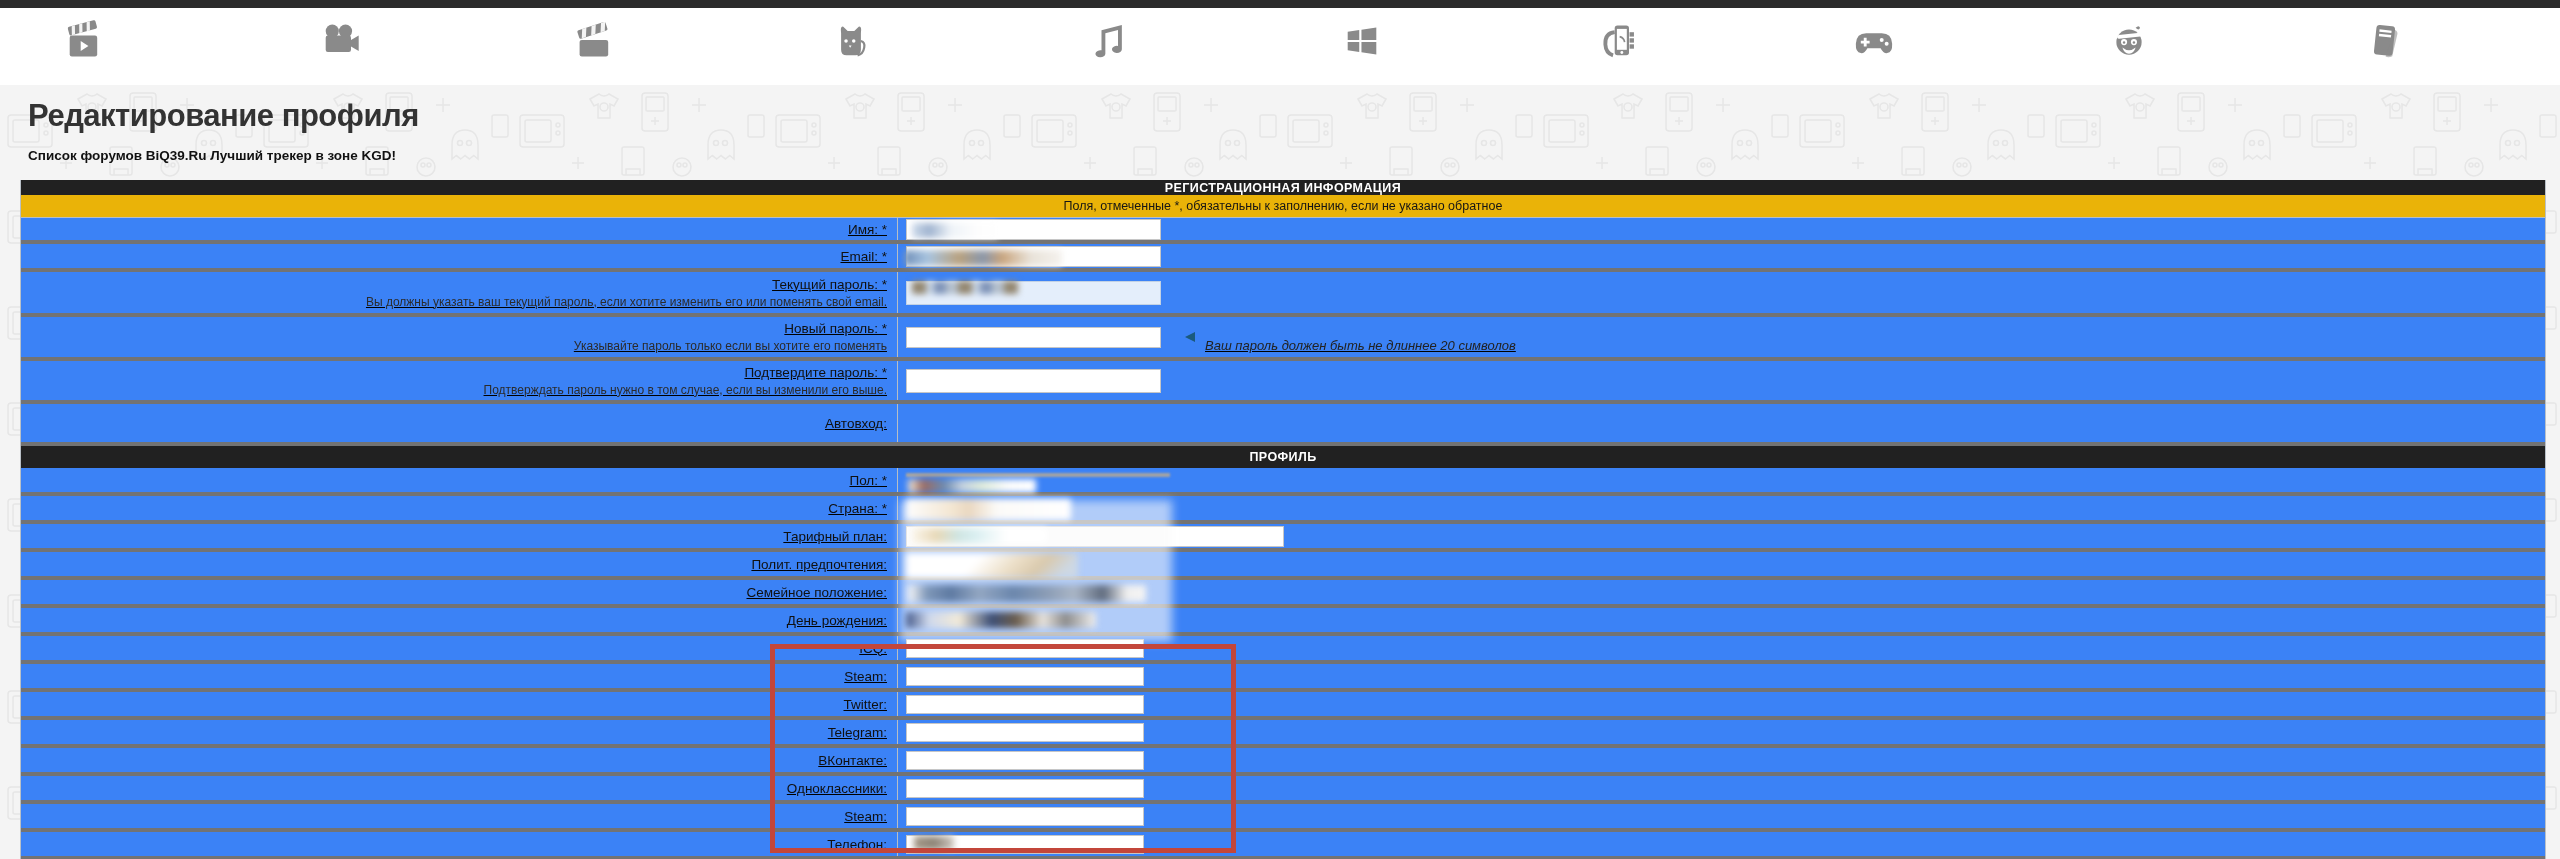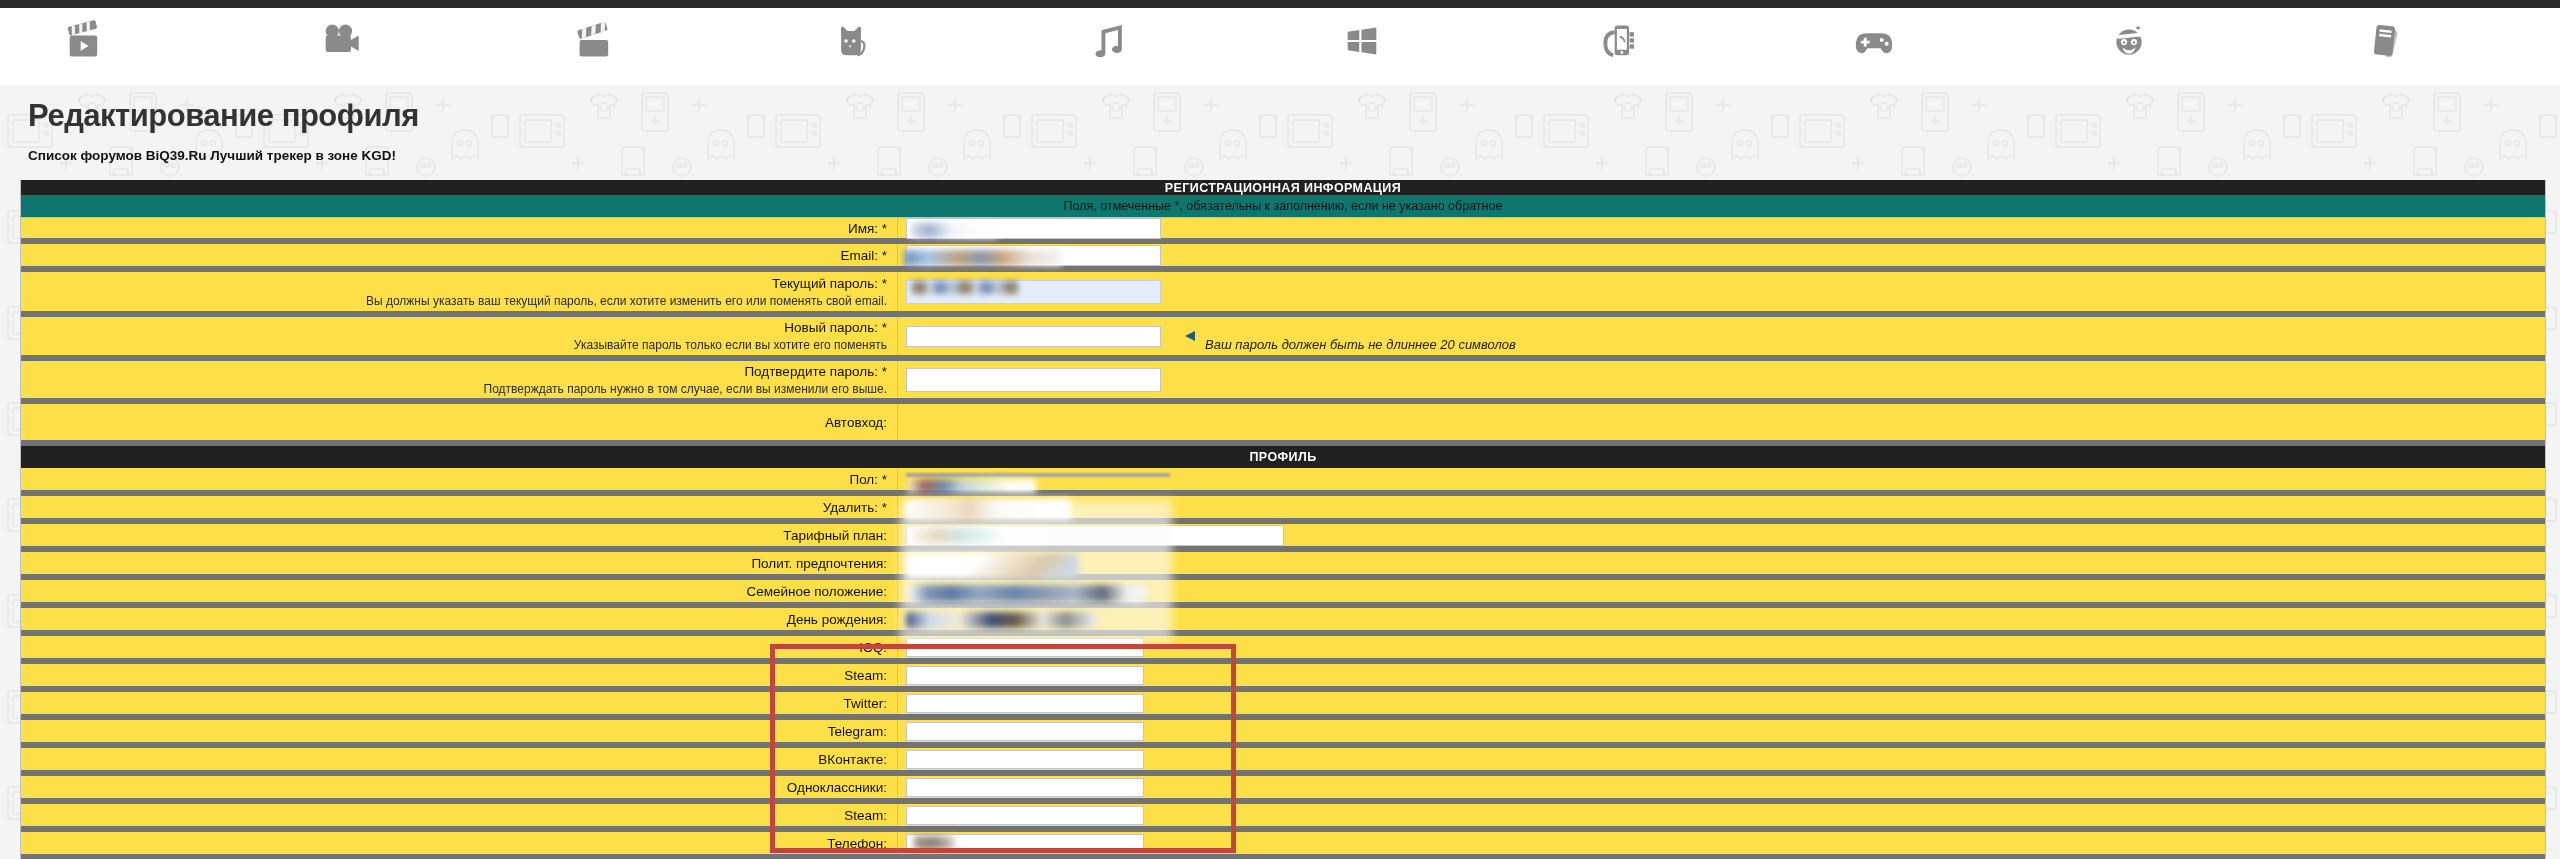--- a/index.html
+++ b/index.html
@@ -18,23 +18,23 @@
   .pattern-bg { position:absolute; left:0; top:85px; width:2560px; height:774px; }
   .banner-text { position:absolute; left:28px; top:98px; z-index:2; }
   .page-title { font-size:31px; font-weight:700; color:#333; letter-spacing:-0.5px; }
   .page-subtitle { font-size:13.5px; font-weight:700; color:#111; margin-top:14px; }
 
   
   .ptable { position:absolute; left:20px; top:180px; width:2526px; z-index:2;
             border-left:1px solid #b9c0c7; border-right:1px solid #b9c0c7; }
   .sec-h  { height:22px; background:#212121; color:#fff; font-weight:700; font-size:12.5px;
             letter-spacing:.4px; display:flex; align-items:center; justify-content:center; }
-  .note-row { height:23px; background:#0f766e; border-bottom:1px solid #b7bec5;
+  .note-row { height:23px; background:#eab308; border-bottom:1px solid #b7bec5;
               display:flex; align-items:center; justify-content:center; font-size:12.5px; color:#151515; }
-  .frow { display:flex; background:#fde047; border-bottom:6px solid #737373; position:relative; }
+  .frow { display:flex; background:#3b82f6; border-bottom:4px solid #737373; position:relative;text-decoration:underline; }
   .rh26{height:26px} .rh28{height:28px} .rh42{height:42px} .rh43{height:43px} .rh44{height:44px} .rh45{height:45px}
   .lcell { width:877px; border-right:1px solid #b7bec5; display:flex; flex-direction:column;
            justify-content:center; align-items:flex-end; padding-right:10px; }
   .lmain { font-size:13.5px; color:#101010; white-space:nowrap; }
   .lsub  { font-size:12px; color:#2b2b2b; margin-top:3px; white-space:nowrap; }
   .vcell { flex:1; position:relative; display:flex; align-items:center; padding-left:8px; }
 
   input.inp { width:255px; height:21px; border:1px solid #c6c6c6; background:#fff; outline:none;
               font-size:13px; padding:0 4px; }
   input.inp-tall { height:24px; }
@@ -304,21 +304,21 @@
         <div class="lmain">Пол: *</div>
       </div>
     <div class="vcell">
       <div class="gray-bar"></div>
       <div class="redact r-gender"></div>
     </div>
   </div>
 
   <div class="frow rh28">
     <div class="lcell">
-        <div class="lmain">Удалить: *</div>
+        <div class="lmain">Страна: *</div>
       </div>
     <div class="vcell">
       <div class="redact r-country"></div>
     </div>
   </div>
 
   <div class="frow rh28">
     <div class="lcell">
         <div class="lmain">Тарифный план:</div>
       </div>

